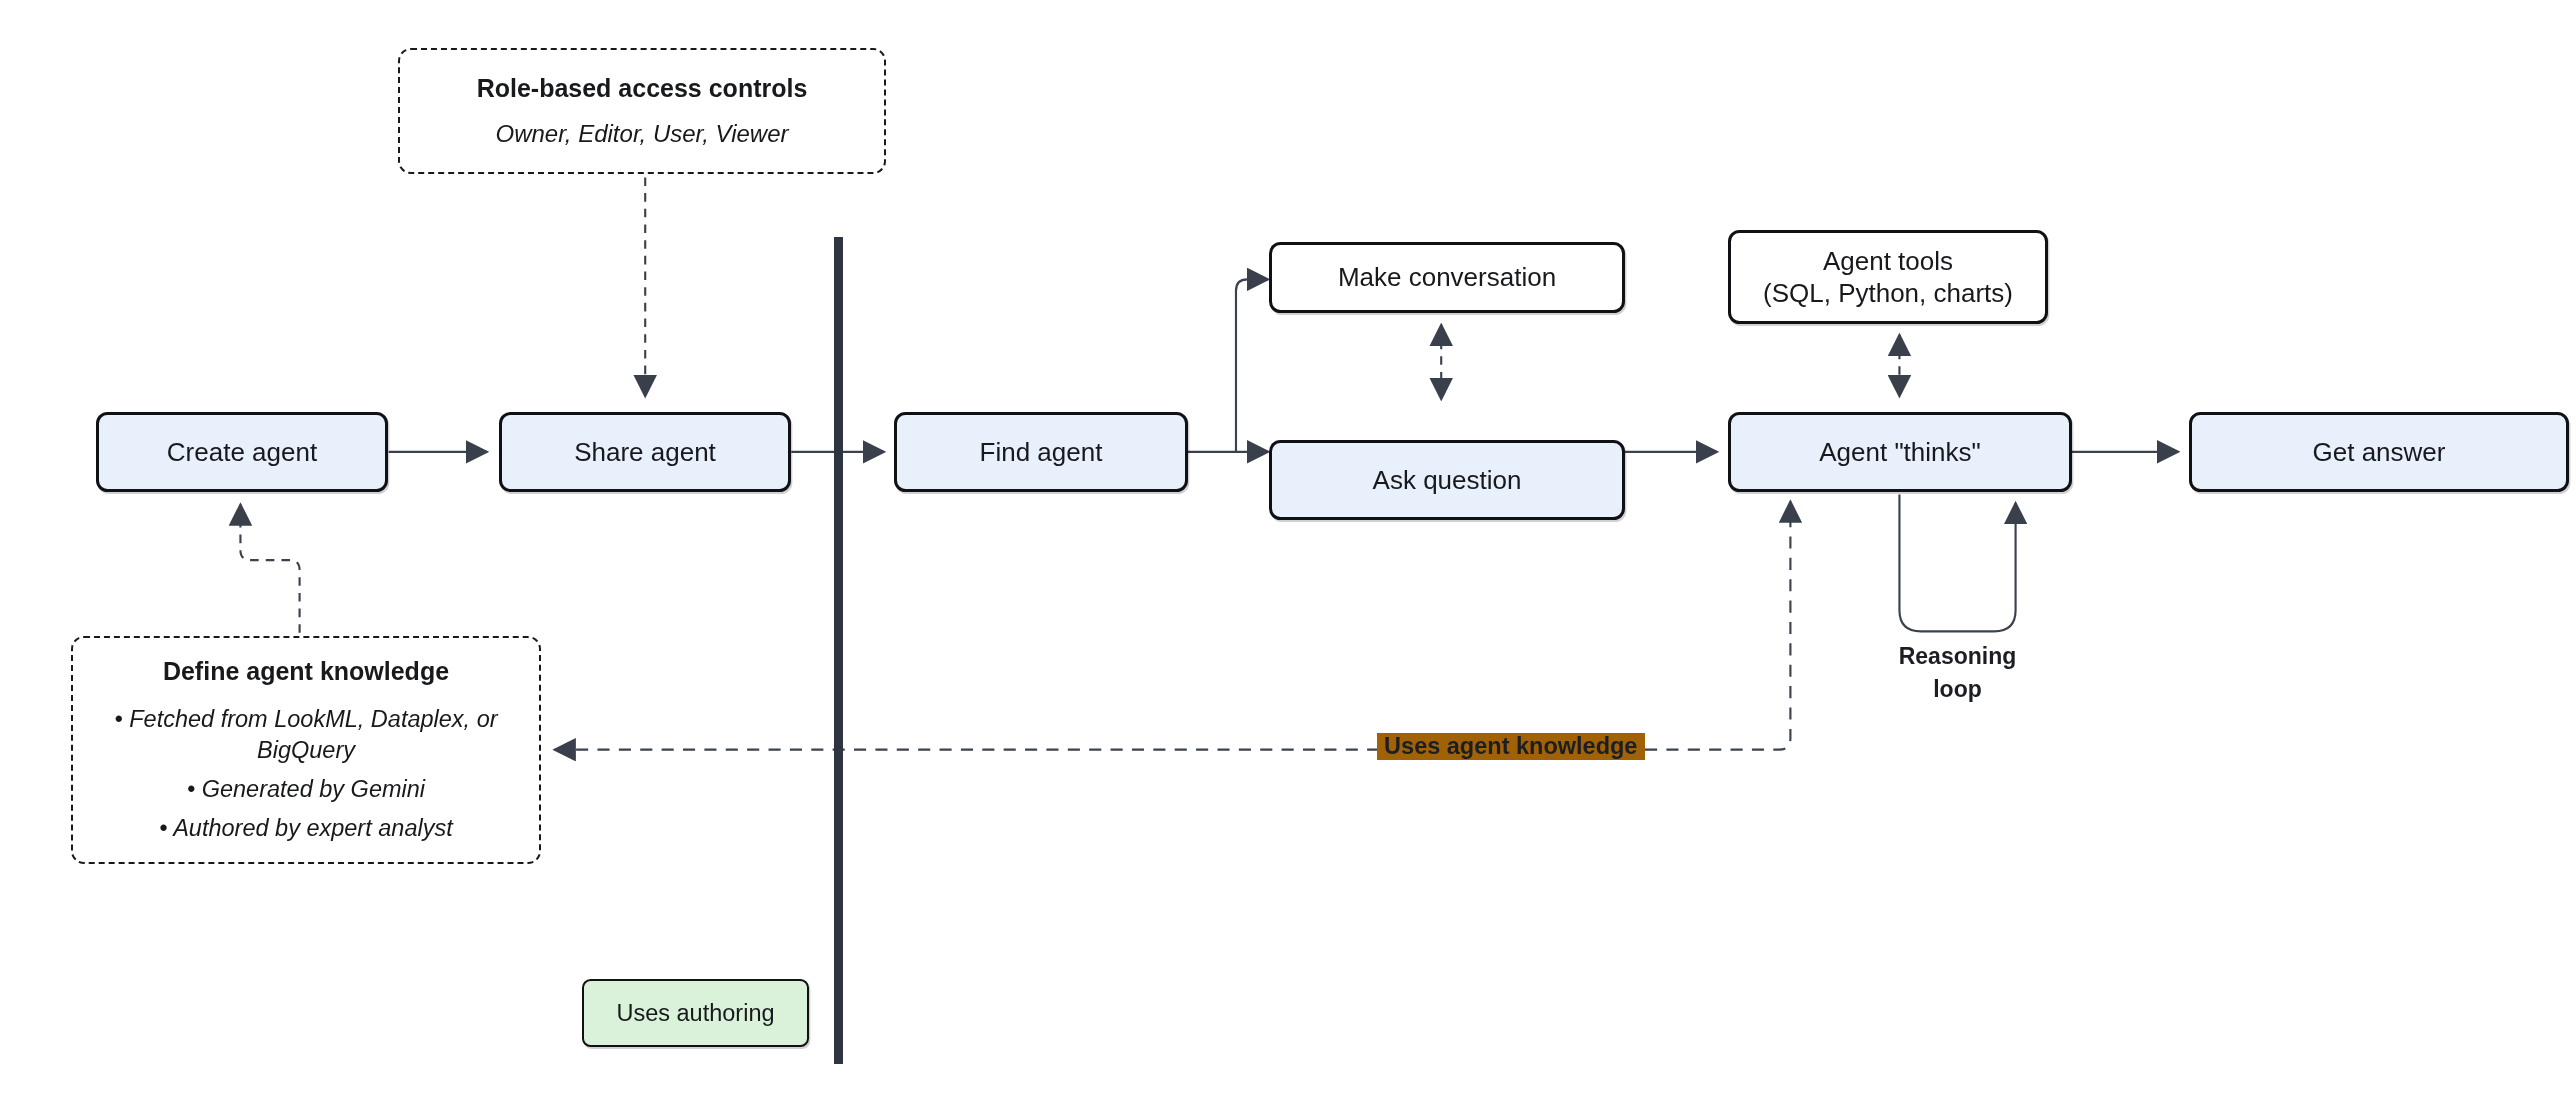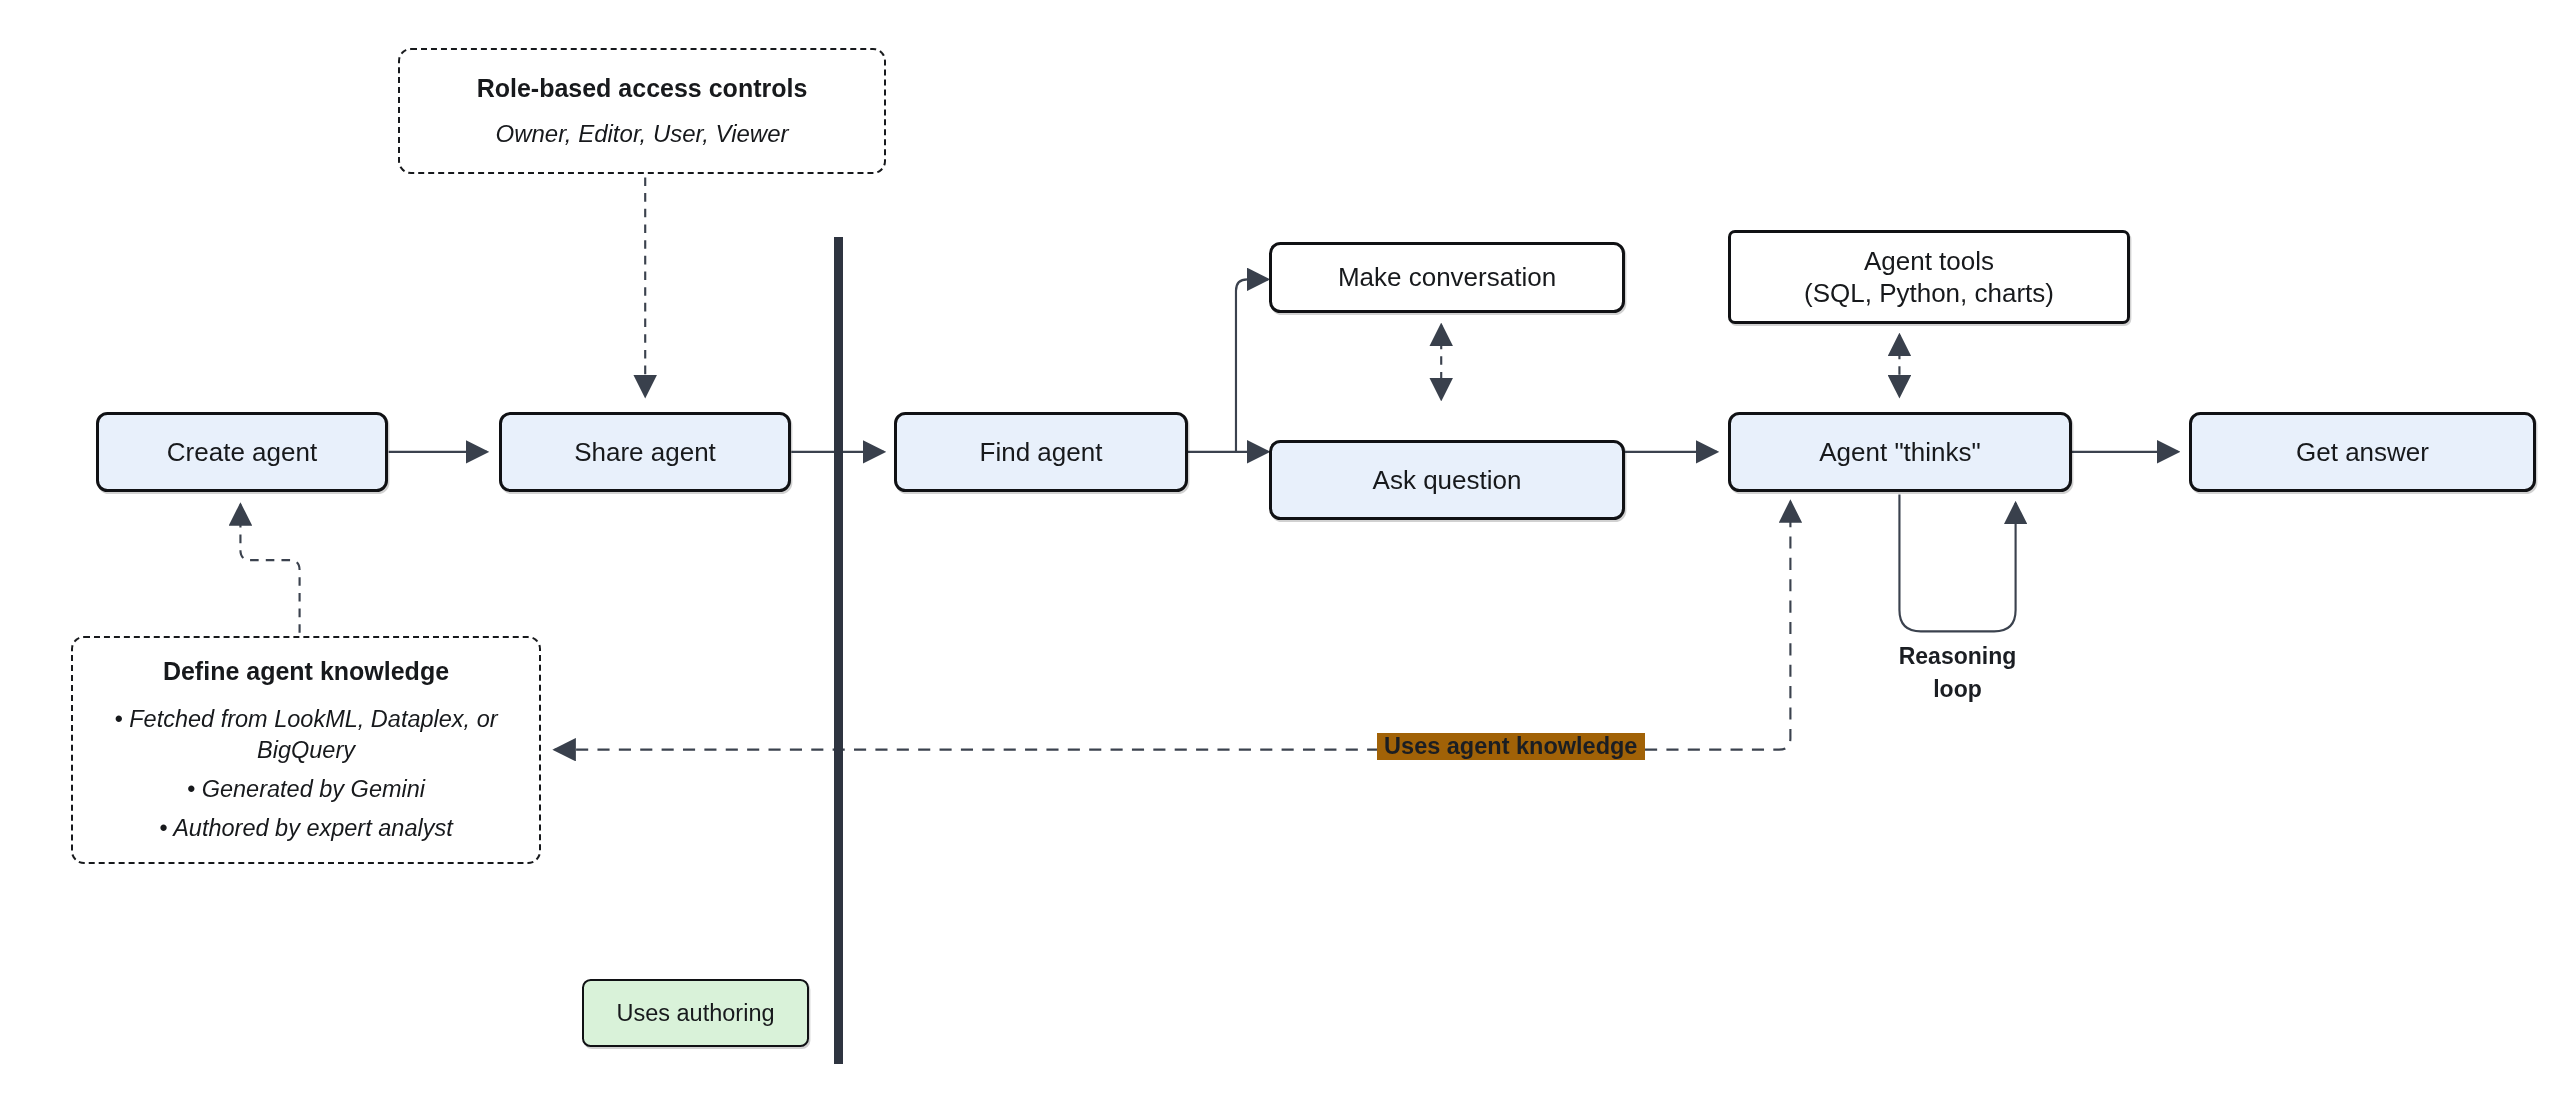--- a/index.html
+++ b/index.html
@@ -119,30 +119,30 @@
   </div>
 
   <div class="node" style="left:894px;top:412px;width:294px;height:80px;">
     <span>Find agent</span>
   </div>
 
   <div class="node" style="left:1269px;top:412px;width:356px;height:80px;margin-top:28px;">
     <span>Ask question</span>
   </div>
 
-  <div class="node white" style="left:1728px;top:230px;width:402px;height:94px;border-radius:7px;">
+  <div class="node white" style="left:1728px;top:230px;width:320px;height:94px;">
     <span>Agent tools</span>
     <span>(SQL, Python, charts)</span>
   </div>
 
   <div class="node" style="left:1728px;top:412px;width:344px;height:80px;">
     <span>Agent "thinks"</span>
   </div>
 
-  <div class="node" style="left:2189px;top:412px;width:347px;height:80px;">
+  <div class="node" style="left:2189px;top:412px;width:380px;height:80px;">
     <span>Get answer</span>
   </div>
 
   <div class="note" style="left:398px;top:48px;width:488px;height:126px;gap:7px;">
     <div class="note-title">Role-based access controls</div>
     <div class="note-sub">Owner, Editor, User, Viewer</div>
   </div>
 
   <div class="note" style="left:71px;top:636px;width:470px;height:228px;">
     <div class="note-title">Define agent knowledge</div>

